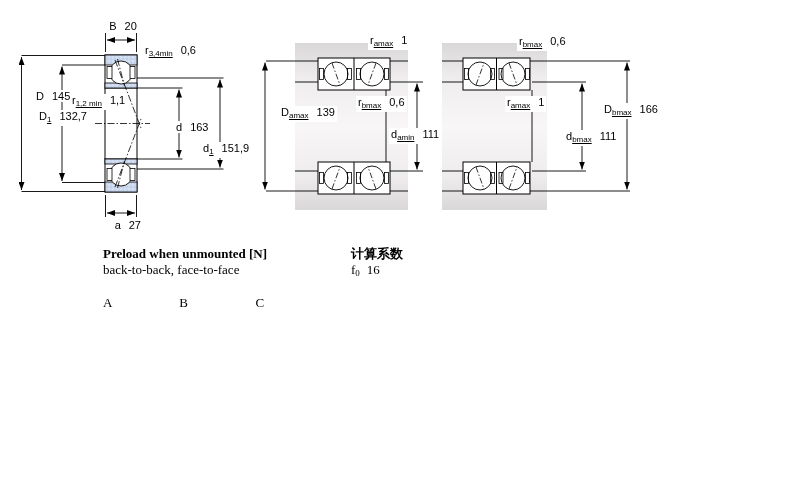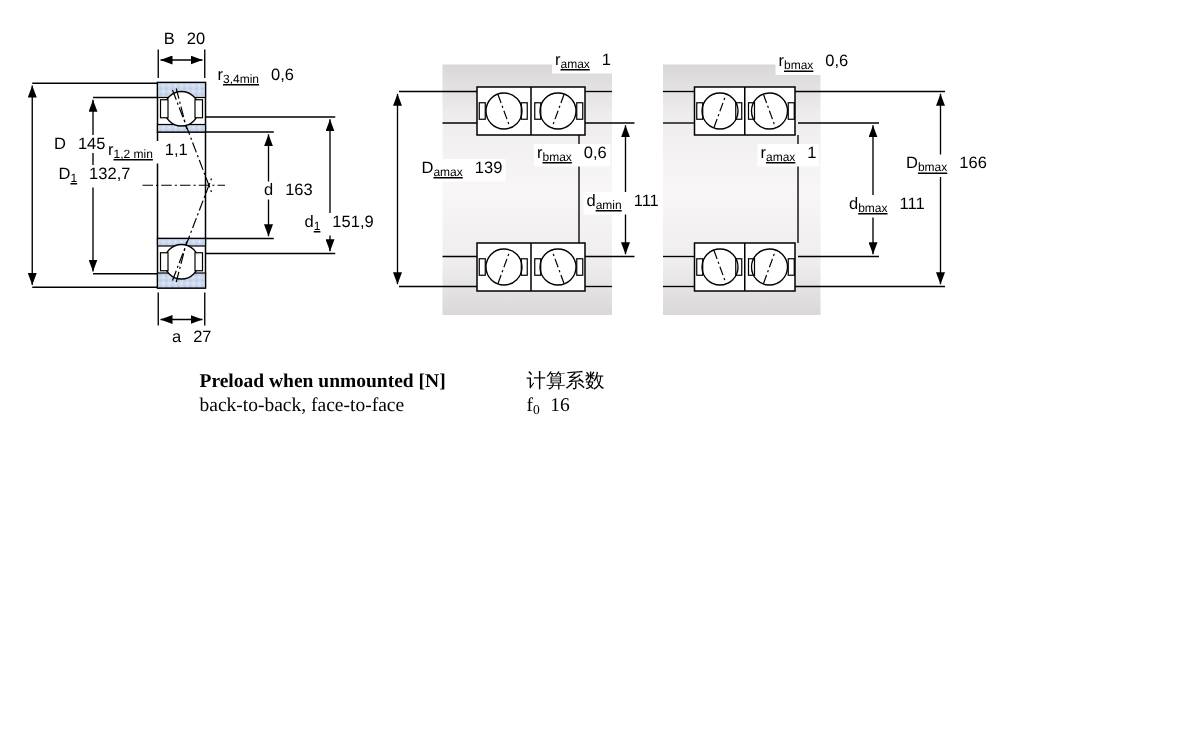--- a/index.html
+++ b/index.html
@@ -6,28 +6,28 @@
   .page{position:relative;width:800px;height:500px;background:#ffffff;overflow:hidden;
         font-family:"Liberation Sans",sans-serif;color:#000;}
   .draw-svg{position:absolute;left:0;top:0;}
   .dim-label{position:absolute;font-size:11px;line-height:12px;white-space:nowrap;
              background:#fff;padding:0 2px;}
   .dim-label sub{font-size:8px;vertical-align:-2px;text-decoration:underline;}
   .dim-label sub:empty{display:none;}
   .dim-label .val{margin-left:8px;}
   .centered{text-align:center;}
   .preload-block{position:absolute;left:103px;top:246px;
-                 font-family:"Liberation Serif",serif;font-size:13px;line-height:16px;margin-left:30px;}
+                 font-family:"Liberation Serif",serif;font-size:13px;line-height:16px;}
   .pl-title{font-weight:bold;}
   .pl-table{margin-top:17px;}
   .pl-row{display:block;}
   .pl-cell{display:inline-block;width:73px;}
   .calc-block{position:absolute;left:351px;top:246px;
               font-family:"Liberation Serif",serif;font-size:13px;line-height:16px;}
-  .calc-title{font-weight:normal;}
+  .calc-title{font-weight:bold;}
   .calc-f0 sub{font-size:9px;vertical-align:-2px;}
   .calc-f0 .val{margin-left:7px;}
 </style>
 </head>
 <body>
 
 <div class="page">
 
   <svg class="draw-svg" width="800" height="340" viewBox="0 0 800 340">
     <defs>
@@ -255,20 +255,25 @@
     <span class="sym">D</span><sub>bmax</sub><span class="val">166</span>
   </div>
   <div class="dim-label" style="left:564px;top:130px;">
     <span class="sym">d</span><sub>bmax</sub><span class="val">111</span>
   </div>
 
   <div class="preload-block">
     <div class="pl-title">Preload when unmounted [N]</div>
     <div class="pl-subtitle">back-to-back, face-to-face</div>
     <div class="pl-table">
+      <div class="pl-row">
+        <span class="pl-cell">A</span>
+        <span class="pl-cell">B</span>
+        <span class="pl-cell">C</span>
+      </div>
     </div>
   </div>
 
   <div class="calc-block">
     <div class="calc-title">计算系数</div>
     <div class="calc-f0">
       <span class="sym">f</span><sub>0</sub><span class="val">16</span>
     </div>
   </div>
 

